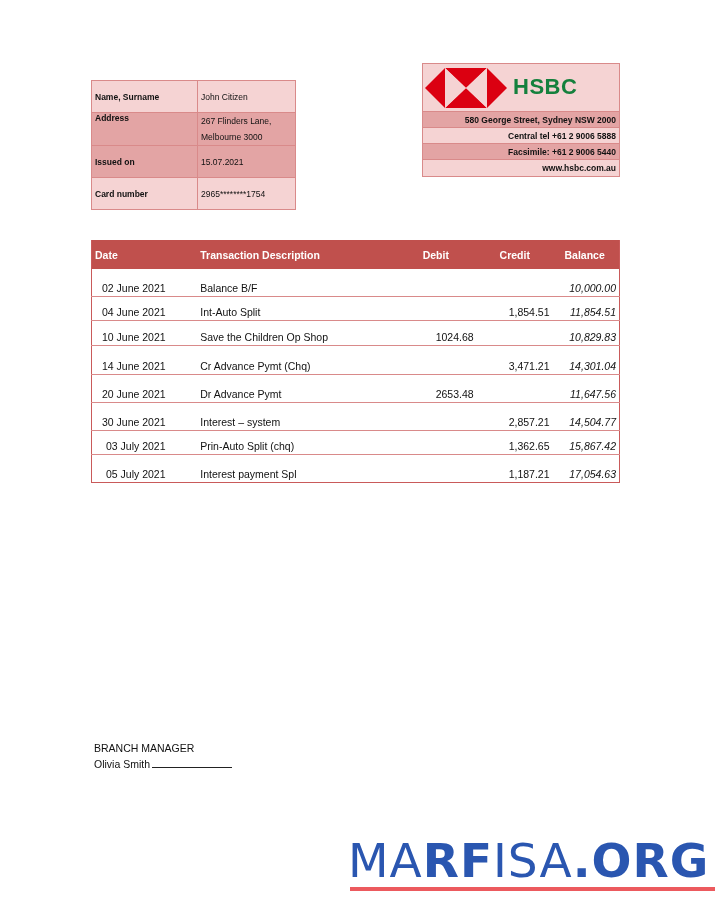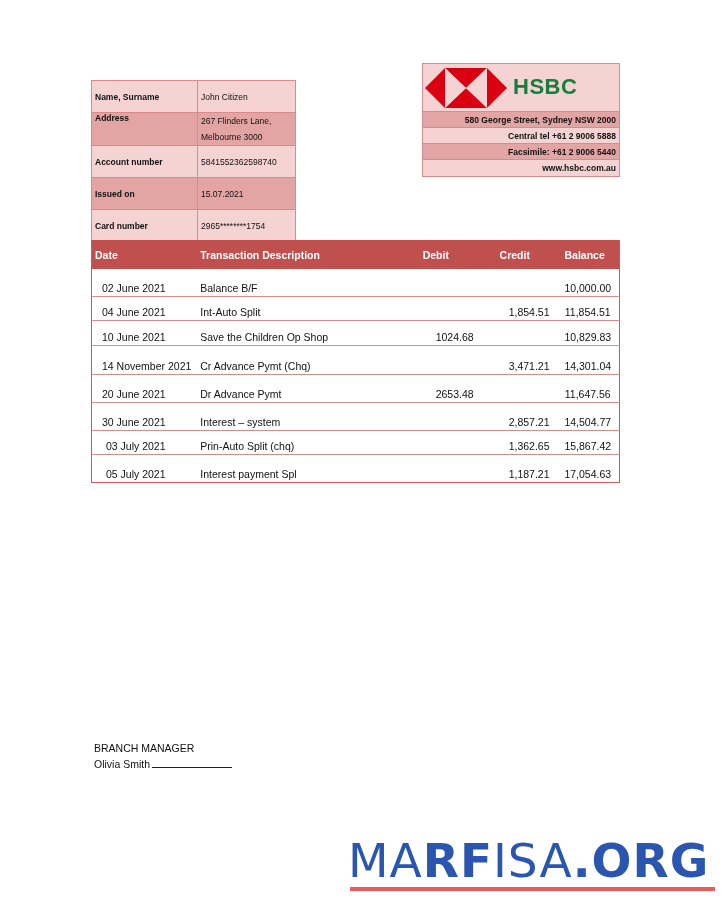--- a/index.html
+++ b/index.html
@@ -58,21 +58,21 @@
     .c-credit { width: 60px; }
     .c-bal { width: 60px; }
     th.c-date { padding-left: 3px !important; }
     td.c-date { padding-left: 10px !important; }
     th.c-desc, td.c-desc { padding-left: 0; }
     th.c-debit { padding-left: 23px !important; }
     td.c-debit { padding-left: 36px !important; }
     th.c-credit { text-align: left; padding-left: 0 !important; }
     td.c-credit { text-align: right; padding-right: 10px !important; }
     th.c-bal { padding-left: 5px !important; }
-    td.c-bal { text-align: center; padding-right: 3px !important; }
+    td.c-bal { text-align: right; padding-right: 3px !important; font-style: italic; }
 
     
     .signature { position: absolute; left: 94px; top: 740px; font-size: 10.5px; line-height: 16px; }
     .sig-line { display: inline-block; width: 80px; border-bottom: 1px solid #222; height: 11px; vertical-align: baseline; margin-left: 2px; }
 
     
     .watermark {
       position: absolute; left: 348px; top: 836px; font-size: 47px; color: #2a56b0;
       font-family: "DejaVu Sans", sans-serif; letter-spacing: 1px; line-height: 50px;
     }
@@ -90,24 +90,20 @@
       <tr class="light">
     <td class="lbl">Name, Surname</td>
     <td>John Citizen</td>
   </tr>
   <tr class="dark">
     <td class="lbl" style="vertical-align:top; height:32px;">Address</td>
     <td class="addr">
       <div>267 Flinders Lane,</div>
       <div>Melbourne 3000</div>
     </td>
-  </tr>
-  <tr class="light">
-    <td class="lbl">Account number</td>
-    <td>5841552362598740</td>
   </tr>
   <tr class="dark">
     <td class="lbl">Issued on</td>
     <td>15.07.2021</td>
   </tr>
   <tr class="light">
     <td class="lbl">Card number</td>
     <td>2965********1754</td>
   </tr>
 </tbody>
@@ -157,21 +153,21 @@
       <td class="c-bal">11,854.51</td>
     </tr>
     <tr style="height:25px">
       <td class="c-date">10 June 2021</td>
       <td class="c-desc">Save the Children Op Shop</td>
       <td class="c-debit">1024.68</td>
       <td class="c-credit"></td>
       <td class="c-bal">10,829.83</td>
     </tr>
     <tr style="height:29px">
-      <td class="c-date">14 November 2021</td>
+      <td class="c-date">14 June 2021</td>
       <td class="c-desc">Cr Advance Pymt (Chq)</td>
       <td class="c-debit"></td>
       <td class="c-credit">3,471.21</td>
       <td class="c-bal">14,301.04</td>
     </tr>
     <tr style="height:28px">
       <td class="c-date">20 June 2021</td>
       <td class="c-desc">Dr Advance Pymt</td>
       <td class="c-debit">2653.48</td>
       <td class="c-credit"></td>

